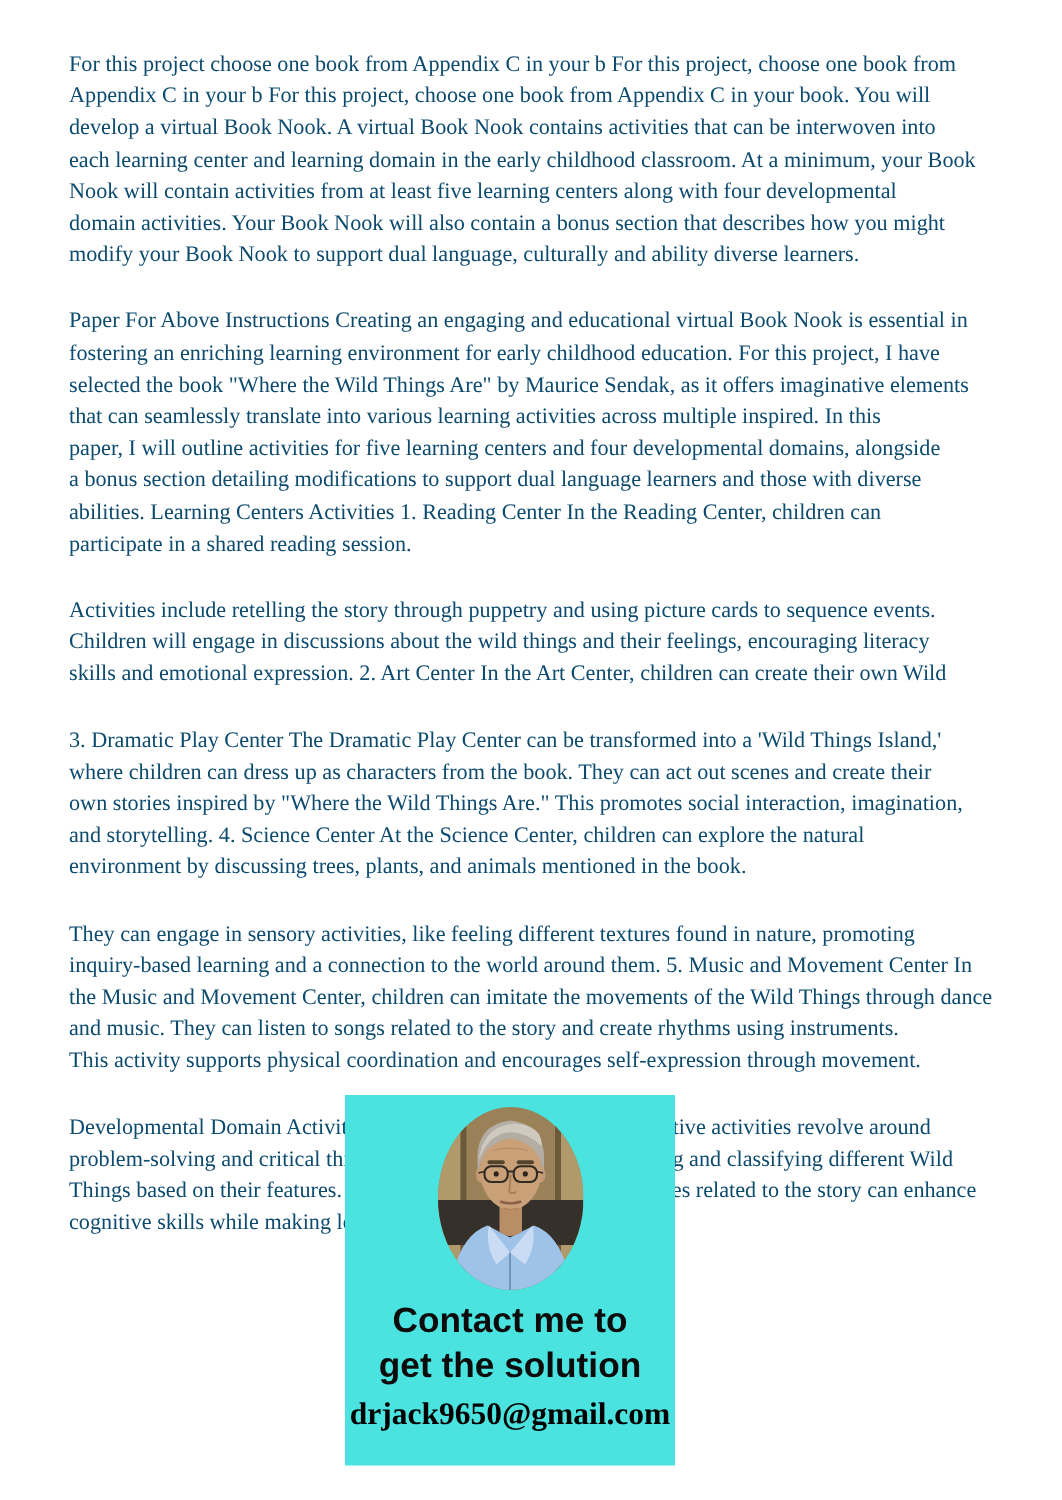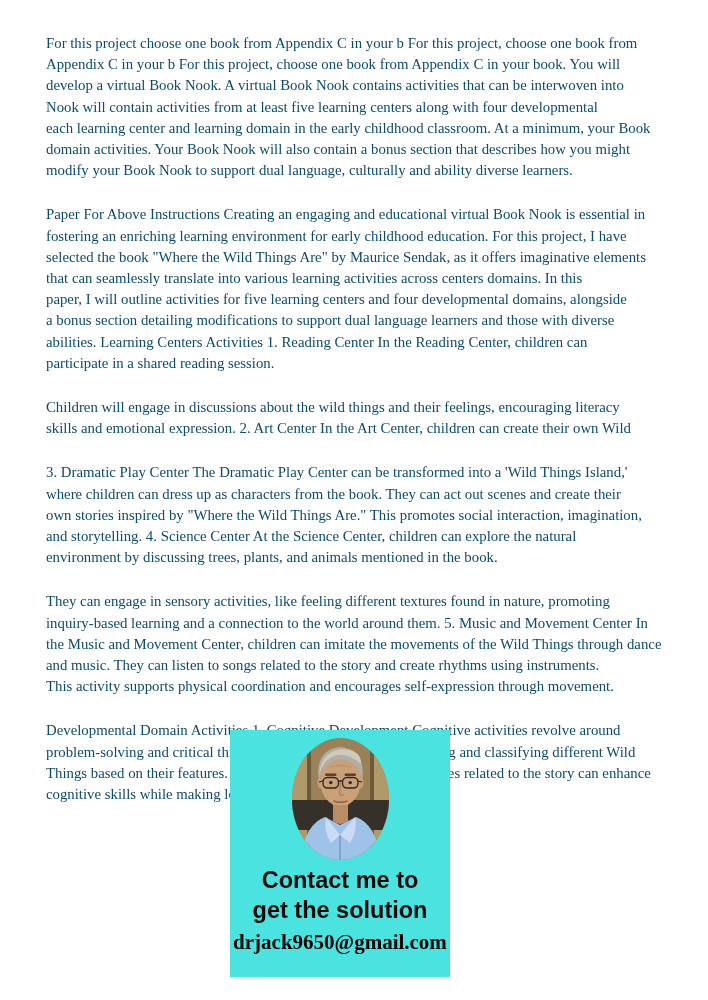--- a/index.html
+++ b/index.html
@@ -35,36 +35,37 @@
   }
 </style>
 </head>
 <body style="background: rgb(255, 255, 255);">
 
 <main class="doc" style="color: #0c4a6e;">
     <p class="para">
       <span class="line">For this project choose one book from Appendix C in your b For this project, choose one book from</span>
       <span class="line">Appendix C in your b For this project, choose one book from Appendix C in your book. You will</span>
       <span class="line">develop a virtual Book Nook. A virtual Book Nook contains activities that can be interwoven into</span>
+      <span class="line">each learning center and learning domain in the early childhood classroom. At a minimum, your Book</span>
       <span class="line">Nook will contain activities from at least five learning centers along with four developmental</span>
-      <span class="line">each learning center and learning domain in the early childhood classroom. At a minimum, your Book</span>
       <span class="line">domain activities. Your Book Nook will also contain a bonus section that describes how you might</span>
       <span class="line">modify your Book Nook to support dual language, culturally and ability diverse learners.</span>
     </p>
     <p class="para">
       <span class="line">Paper For Above Instructions Creating an engaging and educational virtual Book Nook is essential in</span>
       <span class="line">fostering an enriching learning environment for early childhood education. For this project, I have</span>
       <span class="line">selected the book "Where the Wild Things Are" by Maurice Sendak, as it offers imaginative elements</span>
-      <span class="line">that can seamlessly translate into various learning activities across centers domains. In this</span>
+      <span class="line">that can seamlessly translate into various learning activities across multiple inspired. In this</span>
       <span class="line">paper, I will outline activities for five learning centers and four developmental domains, alongside</span>
       <span class="line">a bonus section detailing modifications to support dual language learners and those with diverse</span>
       <span class="line">abilities. Learning Centers Activities 1. Reading Center In the Reading Center, children can</span>
       <span class="line">participate in a shared reading session.</span>
     </p>
     <p class="para">
+      <span class="line">Activities include retelling the story through puppetry and using picture cards to sequence events.</span>
       <span class="line">Children will engage in discussions about the wild things and their feelings, encouraging literacy</span>
       <span class="line">skills and emotional expression. 2. Art Center In the Art Center, children can create their own Wild</span>
     </p>
     <p class="para">
       <span class="line">3. Dramatic Play Center The Dramatic Play Center can be transformed into a 'Wild Things Island,'</span>
       <span class="line">where children can dress up as characters from the book. They can act out scenes and create their</span>
       <span class="line">own stories inspired by "Where the Wild Things Are." This promotes social interaction, imagination,</span>
       <span class="line">and storytelling. 4. Science Center At the Science Center, children can explore the natural</span>
       <span class="line">environment by discussing trees, plants, and animals mentioned in the book.</span>
     </p>

